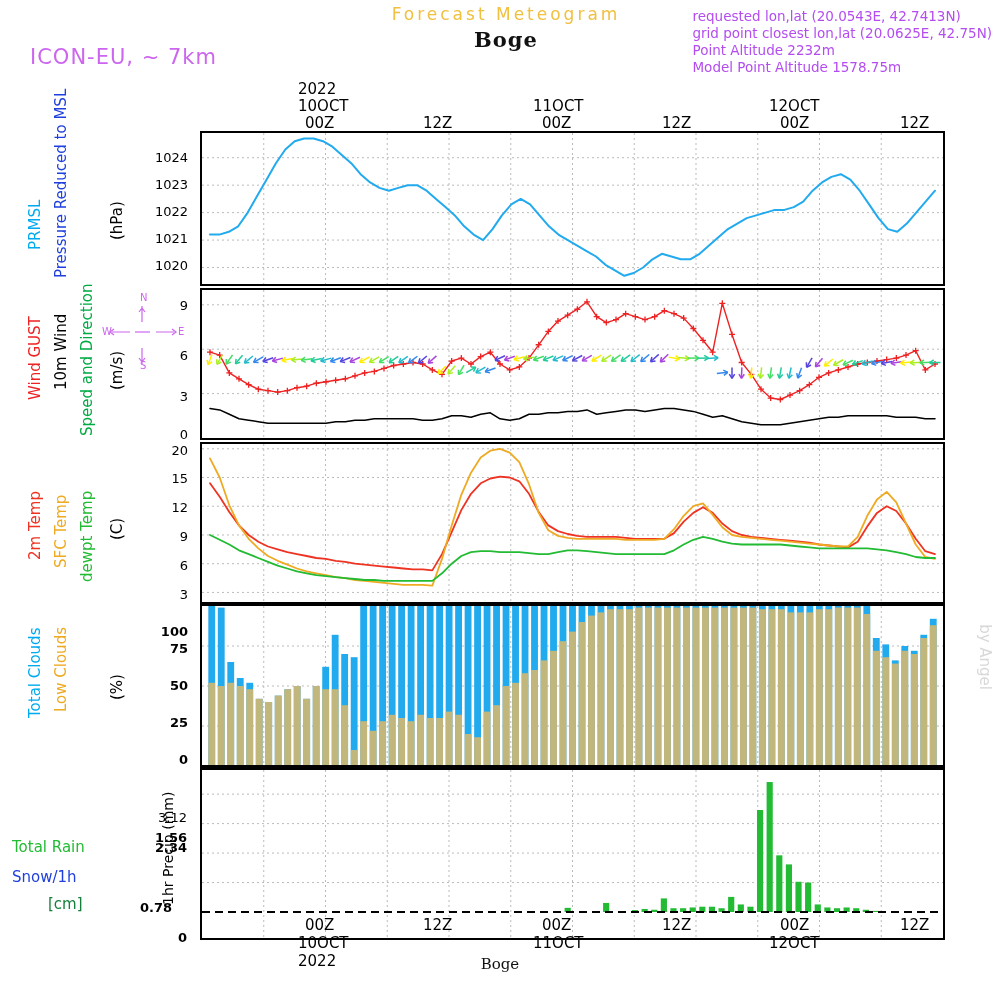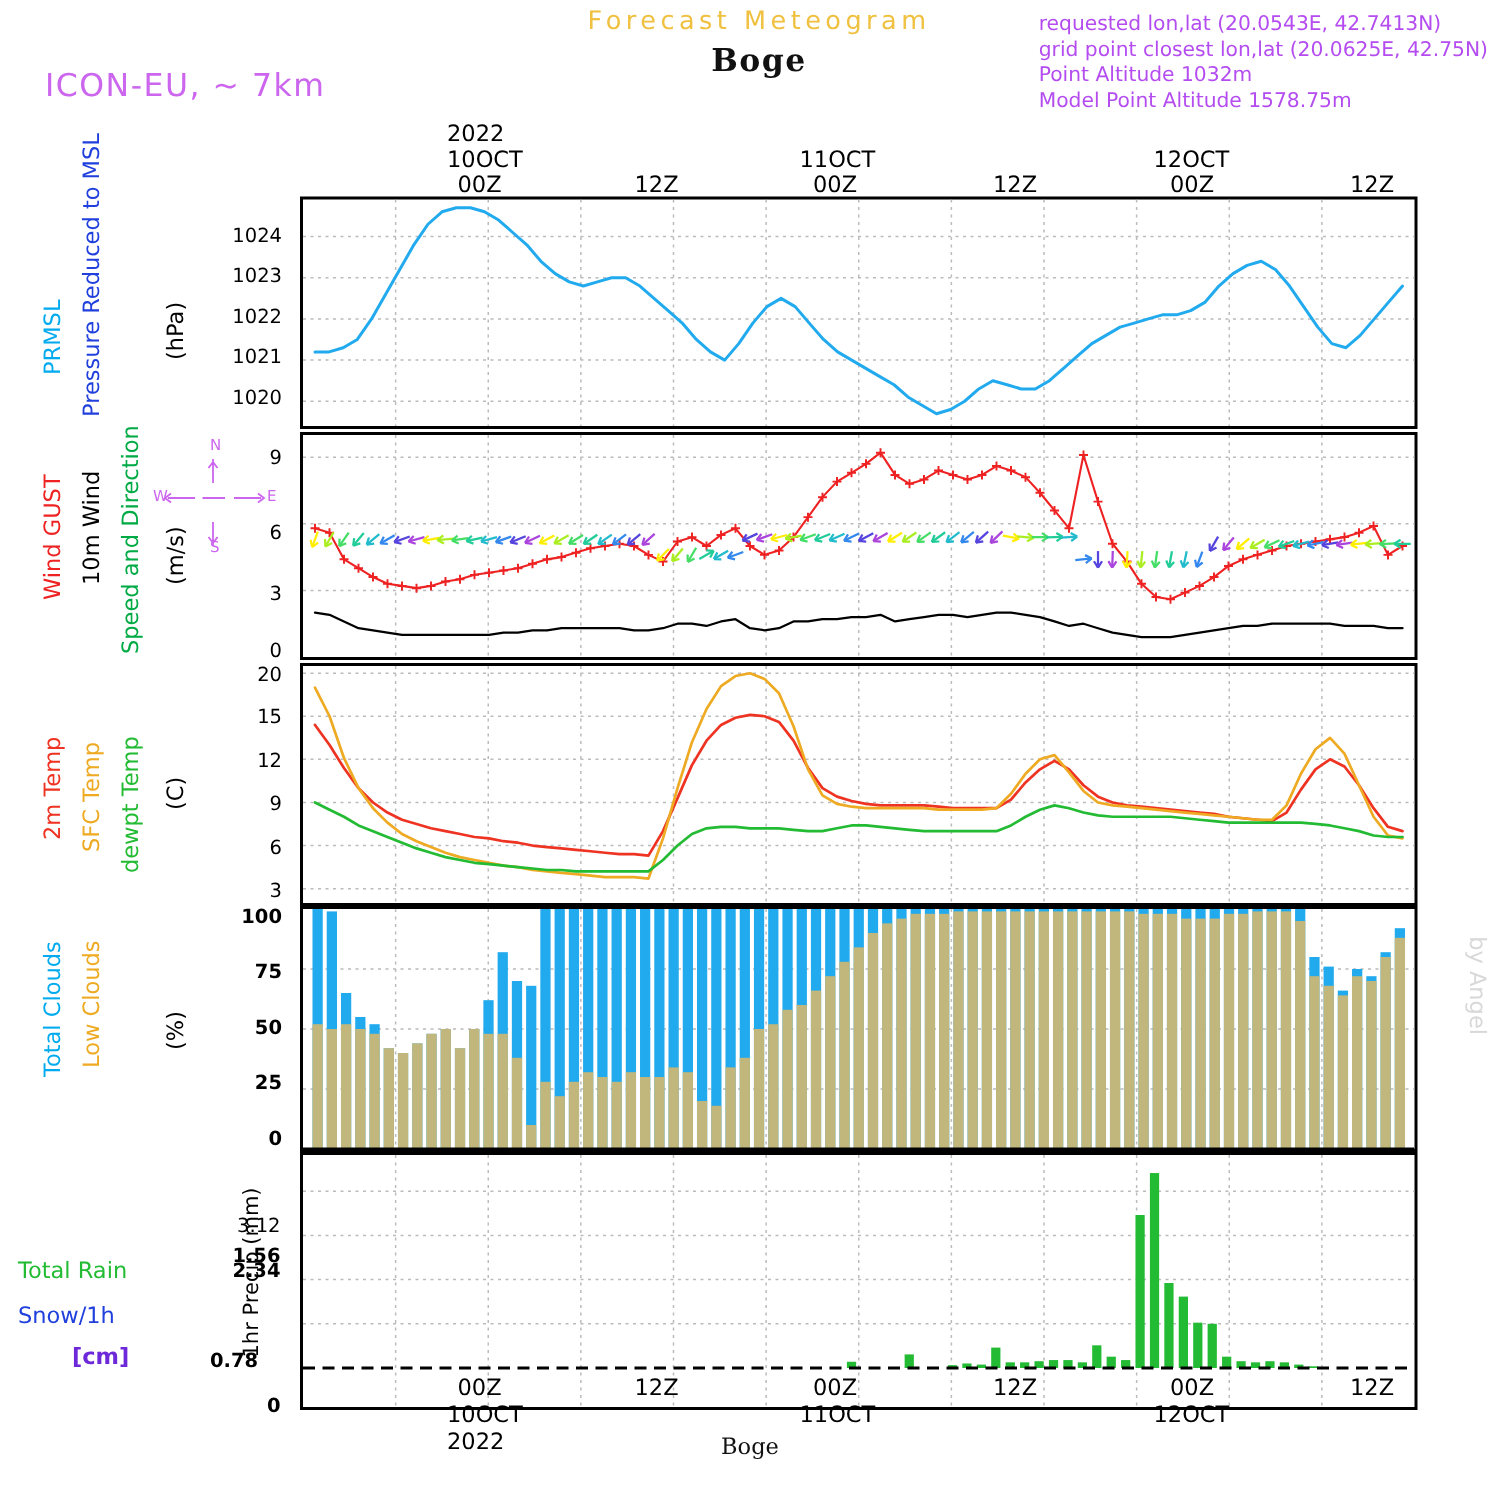--- a/index.html
+++ b/index.html
@@ -23,21 +23,21 @@
 </style>
 </head>
 <body>
 
 <div class="abs hdr-title">Forecast Meteogram</div>
 <div class="abs hdr-place">Boge</div>
 <div class="abs hdr-model">ICON-EU, ~ 7km</div>
 <div class="abs hdr-right">
   <div>requested lon,lat (20.0543E, 42.7413N)</div>
   <div>grid point closest lon,lat (20.0625E, 42.75N)</div>
-  <div>Point Altitude 1032m</div>
+  <div>Point Altitude 2232m</div>
   <div>Model Point Altitude 1578.75m</div>
 </div>
 <div class="watermark">by Angel</div>
 
 <div class="abs axis-top">
   <span style="left:286px;top:0px;">2022</span>
   <span style="left:286px;top:17px;">10OCT</span>
   <span style="left:293px;top:34px;">00Z</span>
   <span style="left:411px;top:34px;">12Z</span>
   <span style="left:521px;top:17px;">11OCT</span>
@@ -538,21 +538,21 @@
       <line x1="0" y1="4.787878787878782" x2="741" y2="4.787878787878782" stroke="#bbbbbb" stroke-width="1" stroke-dasharray="2,3"></line>
       <path d="M8.0 39.3 L17.7 52.7 L27.3 68.0 L37.0 81.4 L46.7 91.0 L56.3 97.7 L66.0 102.5 L75.7 105.3 L85.3 108.2 L95.0 110.1 L104.7 112.0 L114.3 114.0 L124.0 114.9 L133.7 116.8 L143.3 117.8 L153.0 119.7 L162.7 120.7 L172.3 121.6 L182.0 122.6 L191.7 123.5 L201.3 124.5 L211.0 125.4 L220.7 125.4 L230.3 126.4 L240.0 110.1 L249.7 88.1 L259.3 66.1 L269.0 49.8 L278.7 39.3 L288.3 34.5 L298.0 32.6 L307.7 33.5 L317.3 37.3 L327.0 49.8 L336.7 68.0 L346.3 81.4 L356.0 87.1 L365.7 90.0 L375.3 91.9 L385.0 92.9 L394.7 92.9 L404.3 92.9 L414.0 92.9 L423.7 93.8 L433.3 94.8 L443.0 94.8 L452.7 94.8 L462.3 94.8 L472.0 89.1 L481.7 77.6 L491.3 68.9 L501.0 63.2 L510.7 68.9 L520.3 79.5 L530.0 87.1 L539.7 91.0 L549.3 92.9 L559.0 93.8 L568.7 94.8 L578.3 95.8 L588.0 96.7 L597.7 97.7 L607.3 98.6 L617.0 100.5 L626.7 101.5 L636.3 102.5 L646.0 103.4 L655.7 97.7 L665.3 82.4 L675.0 68.9 L684.7 62.2 L694.3 67.0 L704.0 79.5 L713.7 94.8 L723.3 107.2 L733.0 110.1" fill="none" stroke="#ee3322" stroke-width="1.8" stroke-linejoin="round" stroke-linecap="round"></path>
       <path d="M8.0 14.4 L17.7 33.5 L27.3 61.3 L37.0 81.4 L46.7 94.8 L56.3 104.4 L66.0 112.0 L75.7 116.8 L85.3 120.7 L95.0 124.5 L104.7 127.4 L114.3 129.3 L124.0 131.2 L133.7 133.1 L143.3 134.1 L153.0 136.0 L162.7 136.9 L172.3 137.9 L182.0 138.8 L191.7 139.8 L201.3 140.8 L211.0 140.8 L220.7 140.8 L230.3 141.7 L240.0 114.9 L249.7 81.4 L259.3 50.8 L269.0 28.7 L278.7 13.4 L288.3 6.7 L298.0 4.8 L307.7 8.6 L317.3 18.2 L327.0 40.2 L336.7 68.9 L346.3 86.2 L356.0 91.9 L365.7 93.8 L375.3 94.8 L385.0 94.8 L394.7 94.8 L404.3 94.8 L414.0 94.8 L423.7 95.8 L433.3 95.8 L443.0 95.8 L452.7 95.8 L462.3 94.8 L472.0 85.2 L481.7 71.8 L491.3 62.2 L501.0 59.4 L510.7 70.9 L520.3 83.3 L530.0 91.0 L539.7 92.9 L549.3 93.8 L559.0 94.8 L568.7 95.8 L578.3 96.7 L588.0 97.7 L597.7 98.6 L607.3 99.6 L617.0 100.5 L626.7 101.5 L636.3 102.5 L646.0 102.5 L655.7 92.9 L665.3 71.8 L675.0 55.5 L684.7 47.9 L694.3 58.4 L704.0 79.5 L713.7 100.5 L723.3 113.0 L733.0 114.9" fill="none" stroke="#eeaa22" stroke-width="1.8" stroke-linejoin="round" stroke-linecap="round"></path>
       <path d="M8.0 91.0 L17.7 95.8 L27.3 100.5 L37.0 106.3 L46.7 110.1 L56.3 114.0 L66.0 117.8 L75.7 121.6 L85.3 124.5 L95.0 127.4 L104.7 129.3 L114.3 131.2 L124.0 132.1 L133.7 133.1 L143.3 134.1 L153.0 135.0 L162.7 136.0 L172.3 136.0 L182.0 136.9 L191.7 136.9 L201.3 136.9 L211.0 136.9 L220.7 136.9 L230.3 136.9 L240.0 129.3 L249.7 119.7 L259.3 112.0 L269.0 108.2 L278.7 107.2 L288.3 107.2 L298.0 108.2 L307.7 108.2 L317.3 108.2 L327.0 109.2 L336.7 110.1 L346.3 110.1 L356.0 108.2 L365.7 106.3 L375.3 106.3 L385.0 107.2 L394.7 108.2 L404.3 109.2 L414.0 110.1 L423.7 110.1 L433.3 110.1 L443.0 110.1 L452.7 110.1 L462.3 110.1 L472.0 106.3 L481.7 100.5 L491.3 95.8 L501.0 92.9 L510.7 94.8 L520.3 97.7 L530.0 99.6 L539.7 100.5 L549.3 100.5 L559.0 100.5 L568.7 100.5 L578.3 100.5 L588.0 101.5 L597.7 102.5 L607.3 103.4 L617.0 104.4 L626.7 104.4 L636.3 104.4 L646.0 104.4 L655.7 104.4 L665.3 104.4 L675.0 105.3 L684.7 106.3 L694.3 108.2 L704.0 110.1 L713.7 113.0 L723.3 114.0 L733.0 114.0" fill="none" stroke="#22bb33" stroke-width="1.8" stroke-linejoin="round" stroke-linecap="round"></path>
     </svg>
 </div>
 
 <div class="vlabel" style="left:26px;top:718px;transform:rotate(-90deg);color:#00aaee;">Total Clouds</div>
 <div class="vlabel" style="left:52px;top:712px;transform:rotate(-90deg);color:#eeaa22;">Low Clouds</div>
 <div class="vlabel" style="left:108px;top:700px;transform:rotate(-90deg);color:#000;">(%)</div>
-<div class="ylab" style="left:130px;top:604px;width:58px;font-weight:bold;">100</div>
+<div class="ylab" style="left:130px;top:624px;width:58px;font-weight:bold;">100</div>
 <div class="ylab" style="left:130px;top:641px;width:58px;font-weight:bold;">75</div>
 <div class="ylab" style="left:130px;top:678px;width:58px;font-weight:bold;">50</div>
 <div class="ylab" style="left:130px;top:715px;width:58px;font-weight:bold;">25</div>
 <div class="ylab" style="left:130px;top:752px;width:58px;font-weight:bold;">0</div>
 
 <div class="panel" id="panel-clouds" style="top:604px;width:745px;height:164px;">
   <svg class="plotsvg" id="svg-clouds" width="741" height="160" viewBox="0 0 741 160">
       <line x1="61.75" y1="0" x2="61.75" y2="160" stroke="#bbbbbb" stroke-width="1" stroke-dasharray="2,3"></line>
       <line x1="123.5" y1="0" x2="123.5" y2="160" stroke="#bbbbbb" stroke-width="1" stroke-dasharray="2,3"></line>
       <line x1="185.25" y1="0" x2="185.25" y2="160" stroke="#bbbbbb" stroke-width="1" stroke-dasharray="2,3"></line>
@@ -720,21 +720,21 @@
       <rect x="718.342077922078" y="28.80000000000001" width="6.835324675324675" height="131.2" fill="#22aaee"></rect>
       <rect x="718.342077922078" y="32" width="6.835324675324675" height="128" fill="#ddb866" opacity="0.85"></rect>
       <rect x="727.8355844155845" y="12.799999999999983" width="6.835324675324675" height="147.20000000000002" fill="#22aaee"></rect>
       <rect x="727.8355844155845" y="19.19999999999999" width="6.835324675324675" height="140.8" fill="#ddb866" opacity="0.85"></rect>
       <line x1="0" y1="159.5" x2="741" y2="159.5" stroke="#000" stroke-width="1"></line>
     </svg>
 </div>
 
 <div class="vlabel" style="left:12px;top:838px;color:#22bb33;">Total  Rain</div>
 <div class="vlabel" style="left:12px;top:868px;color:#2040dd;">Snow/1h</div>
-<div class="vlabel" style="left:48px;top:895px;color:#6d28d9;font-weight:bold;">[cm]</div>
+<div class="vlabel" style="left:48px;top:895px;color:#15803d;">[cm]</div>
 <div class="vlabel" style="left:160px;top:905px;transform:rotate(-90deg);color:#000;font-size:14px;">1hr Precip (mm)</div>
 <div class="ylab" style="left:125px;top:810px;width:62px;font-weight:normal;">3.12</div>
 <div class="ylab" style="left:125px;top:840px;width:62px;font-weight:bold;">2.34</div>
 <div class="ylab" style="left:125px;top:830px;width:62px;font-weight:bold;">1.56</div>
 <div class="ylab" style="left:125px;top:900px;width:62px;font-weight:bold;text-align:center;">0.78</div>
 <div class="ylab" style="left:125px;top:930px;width:62px;font-weight:bold;">0</div>
 
 <div class="panel" id="panel-precip" style="top:768px;width:745px;height:172px;">
   <svg class="plotsvg" id="svg-precip" width="741" height="168" viewBox="0 0 741 168">
       <line x1="61.75" y1="0" x2="61.75" y2="168" stroke="#bbbbbb" stroke-width="1" stroke-dasharray="2,3"></line>

